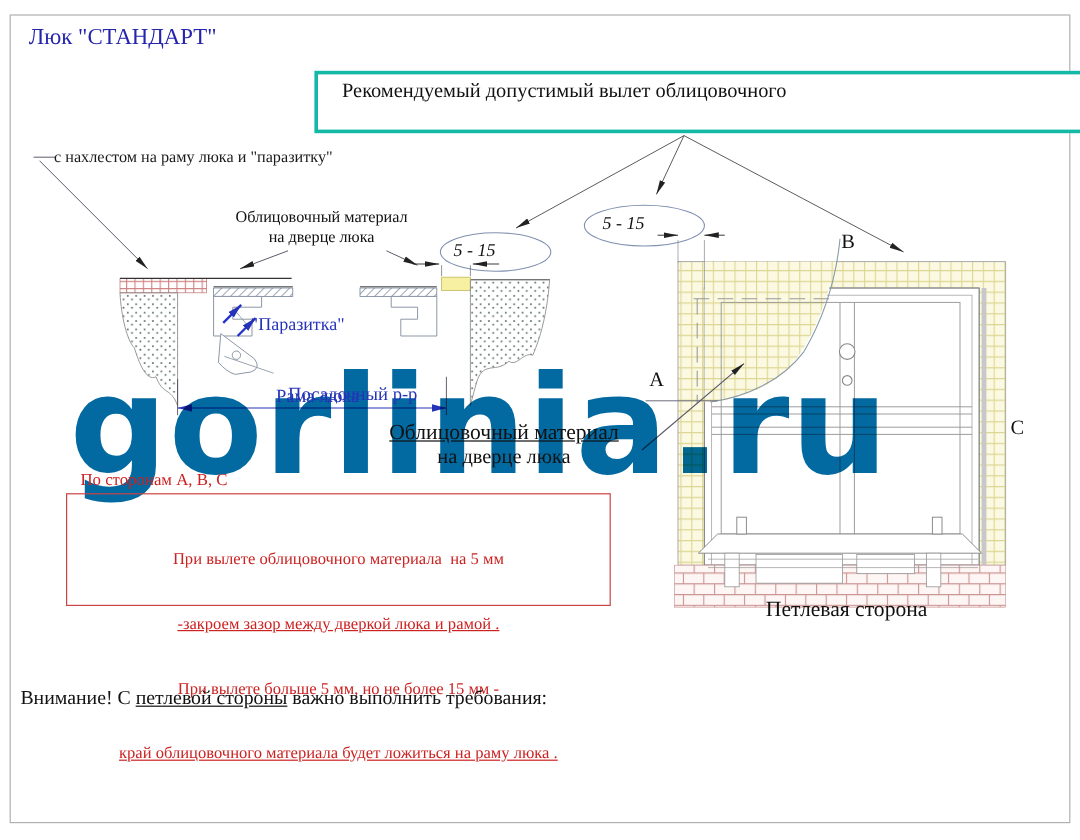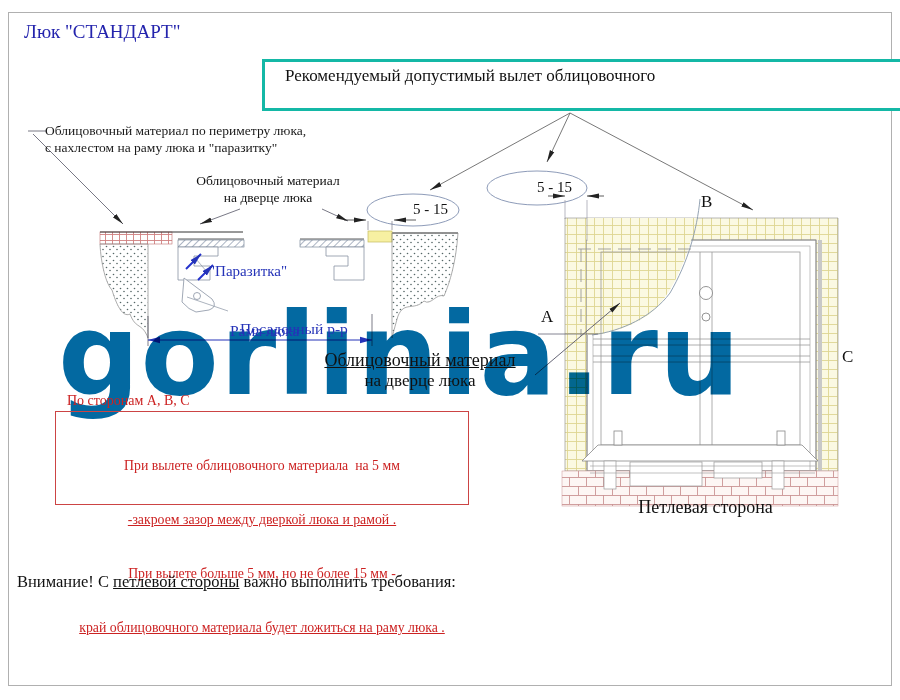--- a/index.html
+++ b/index.html
@@ -14,33 +14,33 @@
   .txt{z-index:4;}
   #title{left:24px;top:21px;font-size:19px;color:#2424ad;}
   #rec-box{left:262px;top:59px;width:732px;height:52px;border:3px solid #14b8a6;background:#fff;
            font-size:17px;line-height:25px;padding-left:20px;box-sizing:border-box;padding-top:1px;}
   #perimeter-callout{left:45px;top:122px;font-size:13.5px;line-height:17px;color:#1a1a1a;}
   #door-callout-small{left:183px;top:172px;width:170px;text-align:center;font-size:13.5px;line-height:17px;}
   .blue-label{color:#2533b8;}
   #parasitka-label{left:209px;top:263px;font-size:15px;}
   #rama-label{left:230px;top:302px;font-size:15.5px;margin-top:20px;}
   #posad-label{left:240px;top:320px;font-size:15.5px;}
-  .dim-ellipse-text{width:70px;text-align:right;font-size:15px;}
+  .dim-ellipse-text{width:70px;text-align:left;font-size:15px;font-style:italic;}
   #dim1-text{left:378px;top:201px;}
   #dim2-text{left:502px;top:179px;}
   .side-letter{font-size:17px;}
   #side-a{left:541px;top:307px;}
   #side-b{left:701px;top:192px;}
   #side-c{left:842px;top:347px;}
   #door-callout-big{left:298px;top:350px;width:244px;text-align:center;}
   #door-callout-big .l1{font-size:18px;text-decoration:underline;}
   #door-callout-big .l2{font-size:17px;}
   #hinge-side-label{left:628px;top:497px;width:155px;text-align:center;font-size:18px;}
   #red-heading{left:35px;top:393px;font-size:14px;color:#cc2222;margin-left:32px;}
-  #red-box{left:55px;top:411px;width:414px;height:94px;border:1px solid #cc4444;background:transparent;
+  #red-box{left:55px;top:411px;width:454px;height:94px;border:1px solid #cc4444;background:transparent;
            color:#cc2222;font-size:13.8px;line-height:18px;text-align:center;padding-top:9px;
            box-sizing:border-box;white-space:pre-wrap;}
   #red-box .u{text-decoration:underline;}
   #notice{left:17px;top:527px;font-size:16.5px;line-height:21.8px;white-space:pre-wrap;}
   #notice .u{text-decoration:underline;}
 </style>
 </head>
 <body>
 
 <div id="stage">
@@ -160,21 +160,20 @@
 
   <div class="abs" id="watermark">gorlinia.ru</div>
 
   <div class="abs txt" id="title">Люк "СТАНДАРТ"</div>
 
   <div class="abs txt" id="rec-box">
     <div>Рекомендуемый допустимый вылет облицовочного</div>
   </div>
 
   <div class="abs txt" id="perimeter-callout">
-    <div>Облицовочный материал по периметру люка,</div>
     <div>с нахлестом на раму люка и "паразитку"</div>
   </div>
 
   <div class="abs txt" id="door-callout-small">
     <div>Облицовочный материал</div>
     <div>на дверце люка</div>
   </div>
 
   <div class="abs txt blue-label" id="parasitka-label">"Паразитка"</div>
   <div class="abs txt blue-label" id="rama-label">Рама люка</div>

